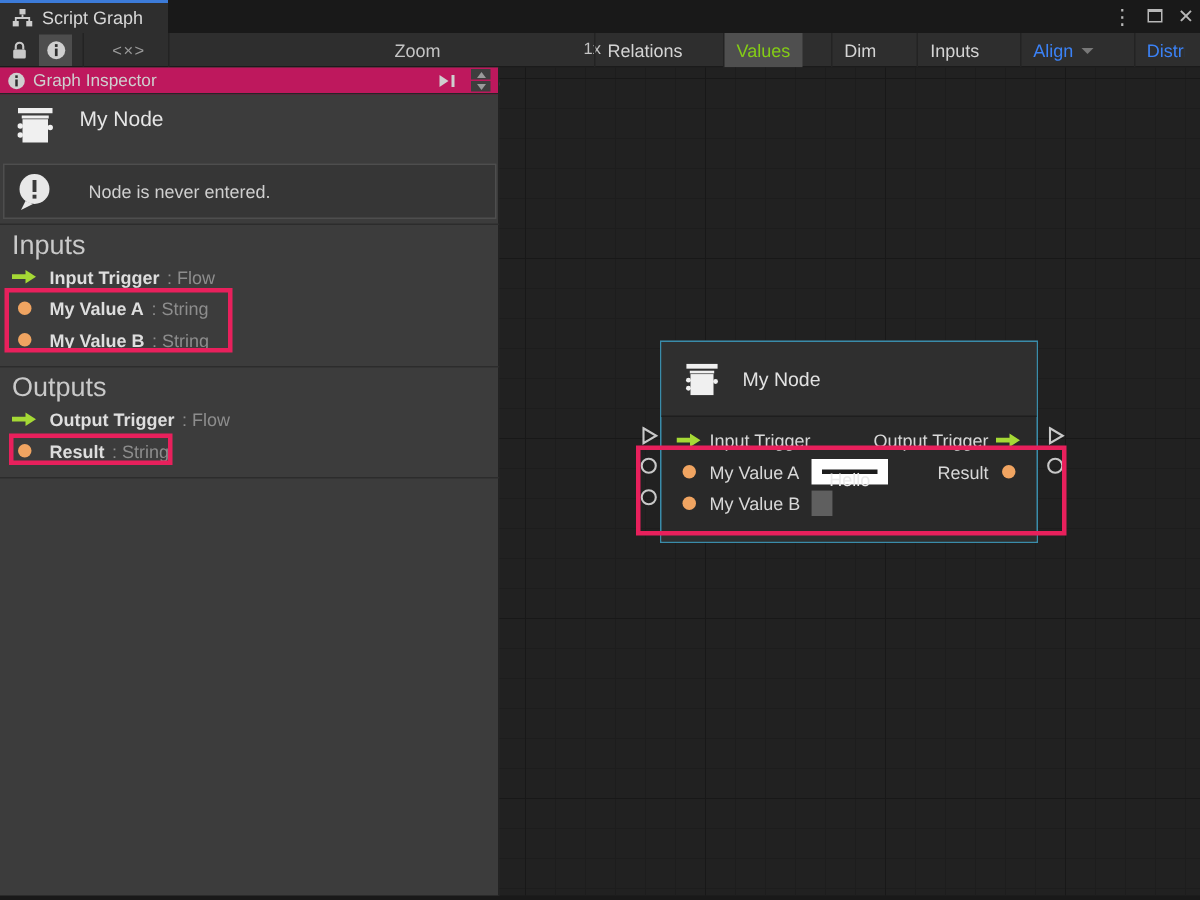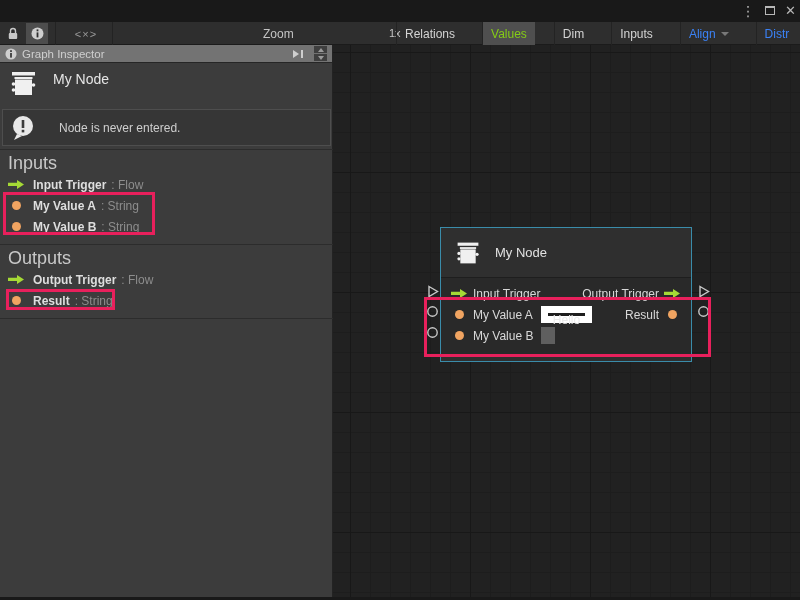--- a/index.html
+++ b/index.html
@@ -37,21 +37,21 @@
   .tb-right .rbtn {
     height:23px; padding:0 8px; display:flex; align-items:center; gap:5px;
     font-size:12px; color:#d4d4d4; border-left:1px solid #232323; cursor:pointer; white-space:nowrap;
   }
   .tb-right .rbtn.active { background:#4f4f4f; color:#84cc16; }
   .tb-right .rbtn.disabled { color:#3b82f6; cursor:default;text-align:right; }
   .caret { width:0; height:0; border-left:4px solid transparent; border-right:4px solid transparent; border-top:4px solid #787878; display:inline-block; }
   
   .inspector { position:absolute; left:0; top:45px; width:333px; height:552px; background:#3c3c3c; border-right:1px solid #232323; }
   .insp-header {
-    position:absolute; left:0; top:0; width:100%; height:18px; background:#737373;
+    position:absolute; left:0; top:0; width:100%; height:18px; background:#be185d;
     border-bottom:1px solid #262626; display:flex; align-items:center; gap:5px; padding:0 5px;
   }
   .insp-title { font-size:11.5px; color:#cfcfcf; flex:1; }
   .spinner { display:flex; flex-direction:column; gap:1px; margin-left:4px; }
   .spin-btn { width:13px; height:7px; background:#3e3e3e; display:flex; align-items:center; justify-content:center; cursor:pointer; }
   .tri-up { width:0; height:0; border-left:3px solid transparent; border-right:3px solid transparent; border-bottom:4px solid #9a9a9a; }
   .tri-down { width:0; height:0; border-left:3px solid transparent; border-right:3px solid transparent; border-top:4px solid #9a9a9a; }
   .node-block { position:absolute; left:8px; top:23px; display:flex; align-items:flex-start; gap:14px; }
   .node-block .nb-title { font-size:14px; color:#e6e6e6; margin-top:3px; }
   .warning-box {
@@ -95,20 +95,31 @@
   }
   .field.empty { border-color:#5f5f5f; width:14px; padding:0; }
   .gnode-footer { position:absolute; left:0; right:0; bottom:0; height:7px; background:#2f2f2f; border-top:1px solid #1e1e1e; }
   .ext-port { position:absolute; cursor:pointer; }
   .icon { display:inline-flex; }
 </style>
 </head>
 <body>
 
 <div class="titlebar">
+  <div class="tab">
+    <span class="icon">
+      <svg width="14" height="12" viewBox="0 0 14 12">
+        <rect x="5" y="0" width="4" height="3.6" fill="#cccccc"></rect>
+        <rect x="0.5" y="8" width="4" height="3.6" fill="#cccccc"></rect>
+        <rect x="9.5" y="8" width="4" height="3.6" fill="#cccccc"></rect>
+        <path d="M7 3.6 V6 M2.5 8 V6 H11.5 V8" stroke="#cccccc" stroke-width="1.2" fill="none"></path>
+      </svg>
+    </span>
+    <span class="tab-label">Script Graph</span>
+  </div>
   <div class="win-controls">
     <span class="win-btn menu-dots">⋮</span>
     <span class="win-btn"><span class="max-box"></span></span>
     <span class="win-btn">✕</span>
   </div>
 </div>
 
 <div class="toolbar">
   <div class="tb-btn" style="left:2px; width:22px;">
     <span class="icon">

